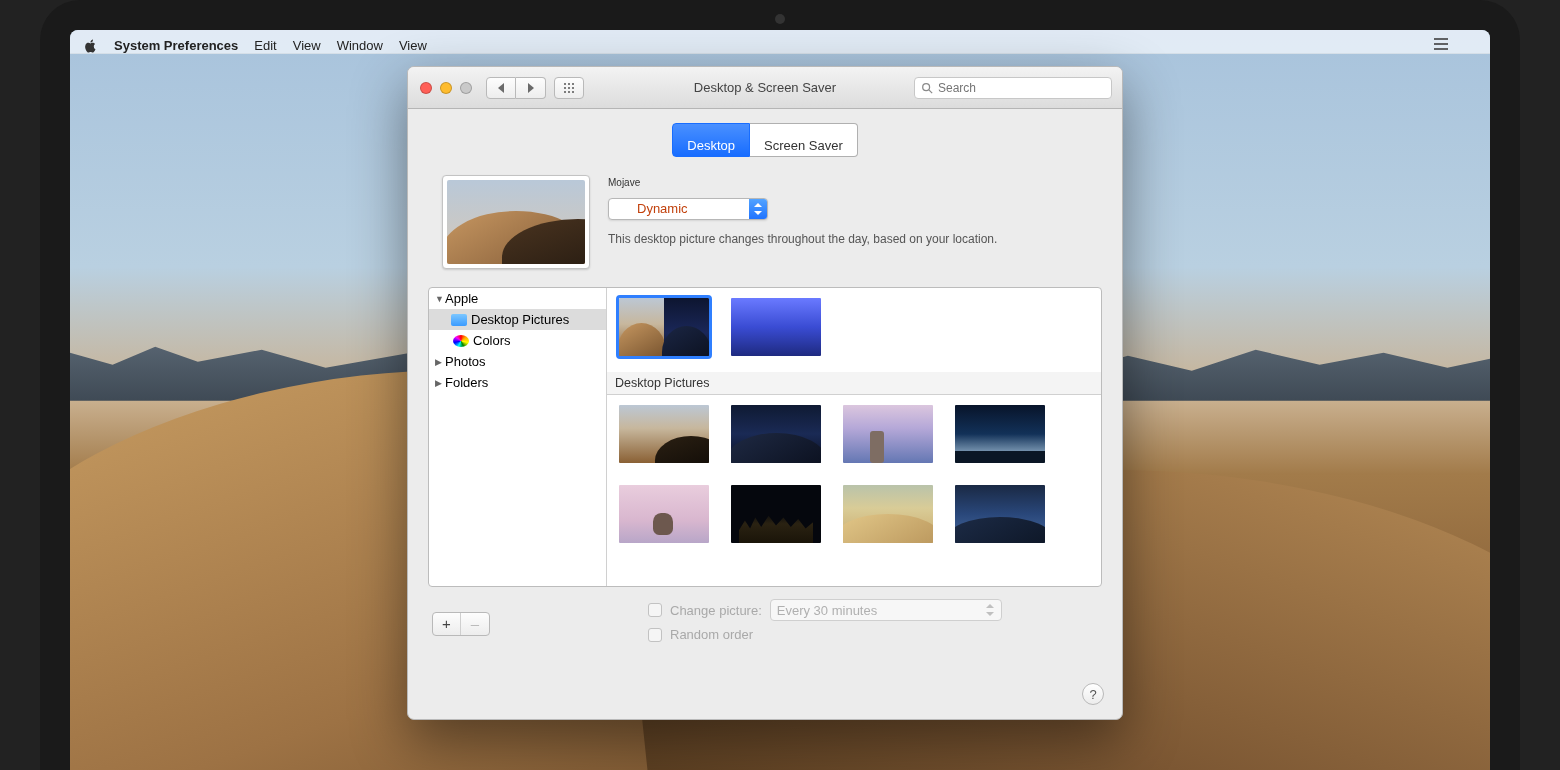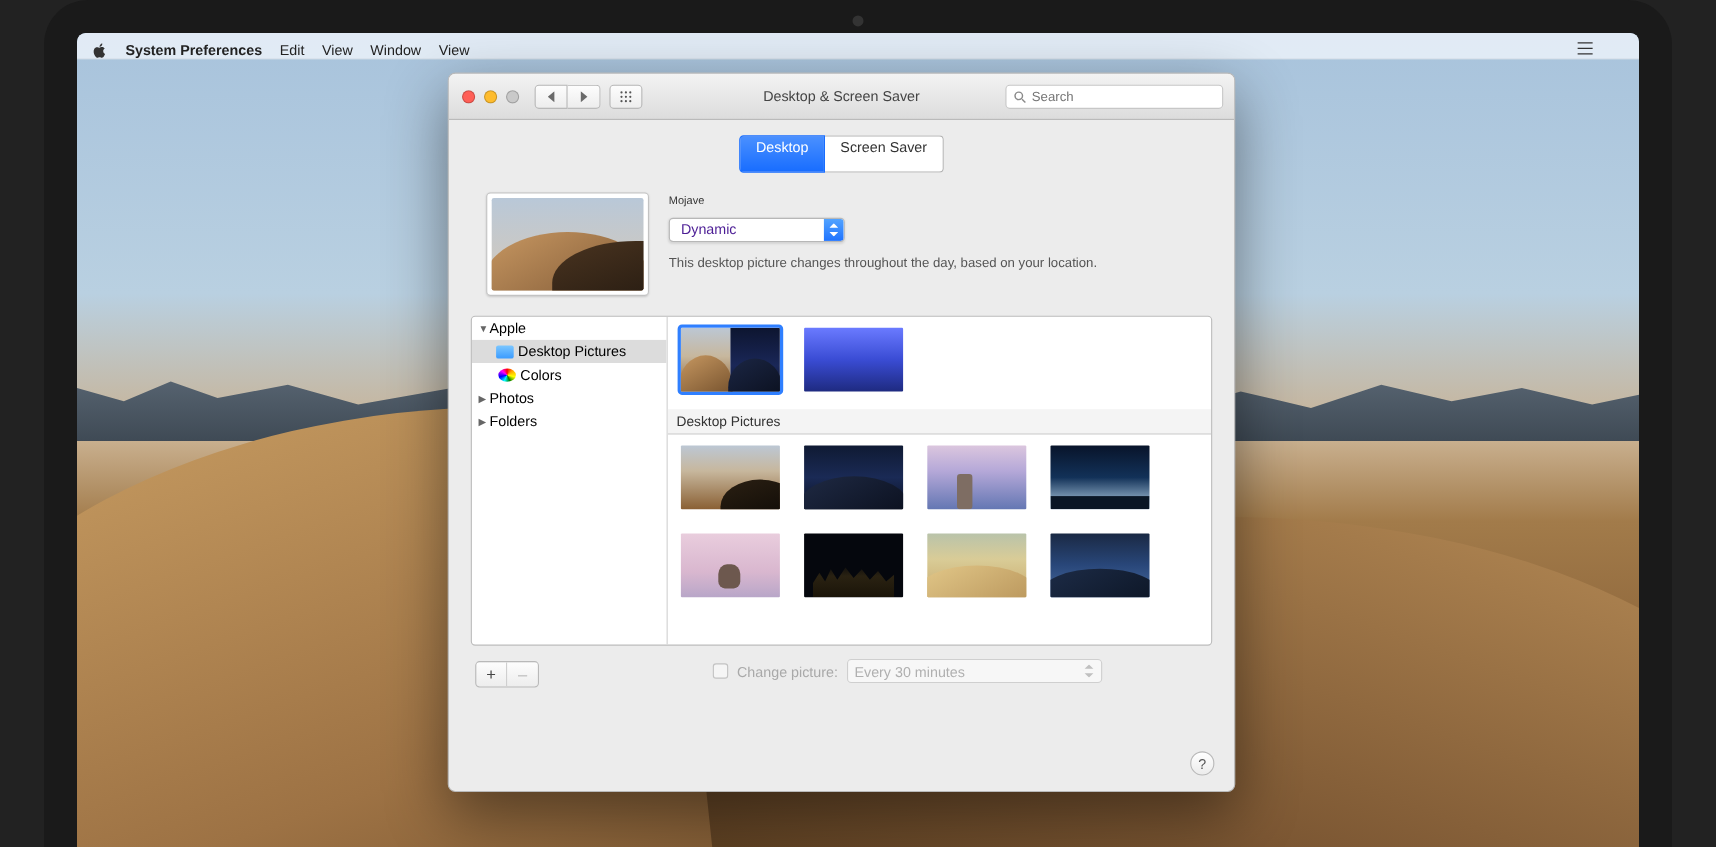--- a/index.html
+++ b/index.html
@@ -80,21 +80,21 @@
   background:#fff; border:1px solid #c7c7c7; border-radius:4px;
   display:flex; align-items:center; padding:0 6px;justify-content:flex-end;
 }
 .search svg{width:12px;height:12px; color:#8a8a8a; flex:none;}
 .search input{ border:none; outline:none; width:100%; font-size:12px; margin-left:5px; background:transparent;}
 
 .body { flex:1; padding:14px 20px 14px 20px; position:relative; }
 
 .segmented { display:flex; justify-content:center; margin-bottom:18px;}
 .segmented .seg {
-  height:34px; line-height:20px; padding:0 14px; font-size:13px;
+  height:34px; line-height:20px; padding:12px 14px; font-size:13px;
   border:1px solid #b0b0b0; background:#fff; color:#333;
 }
 .segmented .seg:first-child{border-radius:4px 0 0 4px;}
 .segmented .seg:last-child{border-radius:0 4px 4px 0; border-left:none;}
 .segmented .seg.active{ background:#3b82f6; background:linear-gradient(#4a90ff,#186dff); color:#fff; border-color:#186dff;}
 
 .preview-row { display:flex; align-items:flex-start; gap:18px; padding-left:14px; }
 .preview-thumb {
   width:148px; height:94px; background:#fff; border:1px solid #c3c3c3; border-radius:4px;
   padding:4px; box-shadow:0 1px 2px rgba(0,0,0,0.15);
@@ -104,21 +104,21 @@
 .dune-mini{position:absolute; bottom:-10px; left:-5%; width:110%; height:75%; background:linear-gradient(150deg,#c89862,#7a5432); border-radius:50% 50% 0 0/70% 70% 0 0;}
 .dune-mini.shadow{background:linear-gradient(160deg,#4a3420,#1f160e); left:40%; height:65%;}
 
 .preview-info { flex:1; font-size:13px; color:#444; }
 .preview-info .name{ font-size:10px; color:#333; margin-top:2px; margin-bottom:10px;}
 .popup {
   display:inline-flex; align-items:stretch; height:22px;
   border:1px solid #b7b7b7; border-radius:4px; background:#fff; overflow:hidden;
   box-shadow:0 1px 2px rgba(0,0,0,0.1);
 }
-.popup .label{ padding:2px 10px; font-size:13px; color:#4c1d95; min-width:140px;}
+.popup .label{ padding:2px 28px; font-size:13px; color:#c2410c; min-width:140px;}
 .popup .arrows{
   width:18px; background:linear-gradient(#52a3ff,#1f73ff);
   display:flex; flex-direction:column; align-items:center; justify-content:center;
   color:#fff;
 }
 .popup .arrows svg{width:8px;height:6px;}
 .desc { font-size:12px; color:#555; margin-top:12px; }
 
 .columns { display:flex; margin-top:18px; height:300px; border:1px solid #bcbcbc; border-radius:4px; overflow:hidden; background:#fff;}
 .sidebar { width:178px; border-right:1px solid #d0d0d0; font-size:13px; overflow:auto;}
@@ -363,20 +363,24 @@
             <div class="optrow">
               <div class="chk"></div>
               <span>Change picture:</span>
               <div class="interval">
                 <span>Every 30 minutes</span>
                 <svg width="10" height="12" viewBox="0 0 10 12" fill="#c0c0c0">
                     <path d="M5 0L1 4h8zM5 12L1 8h8z"></path>
                   </svg>
               </div>
             </div>
+            <div class="optrow">
+              <div class="chk"></div>
+              <span>Random order</span>
+            </div>
           </div>
         </div>
         <div class="helpbtn">?</div>
       </div>
     </div>
 
   </div>
 </div>
 
 </body></html>

